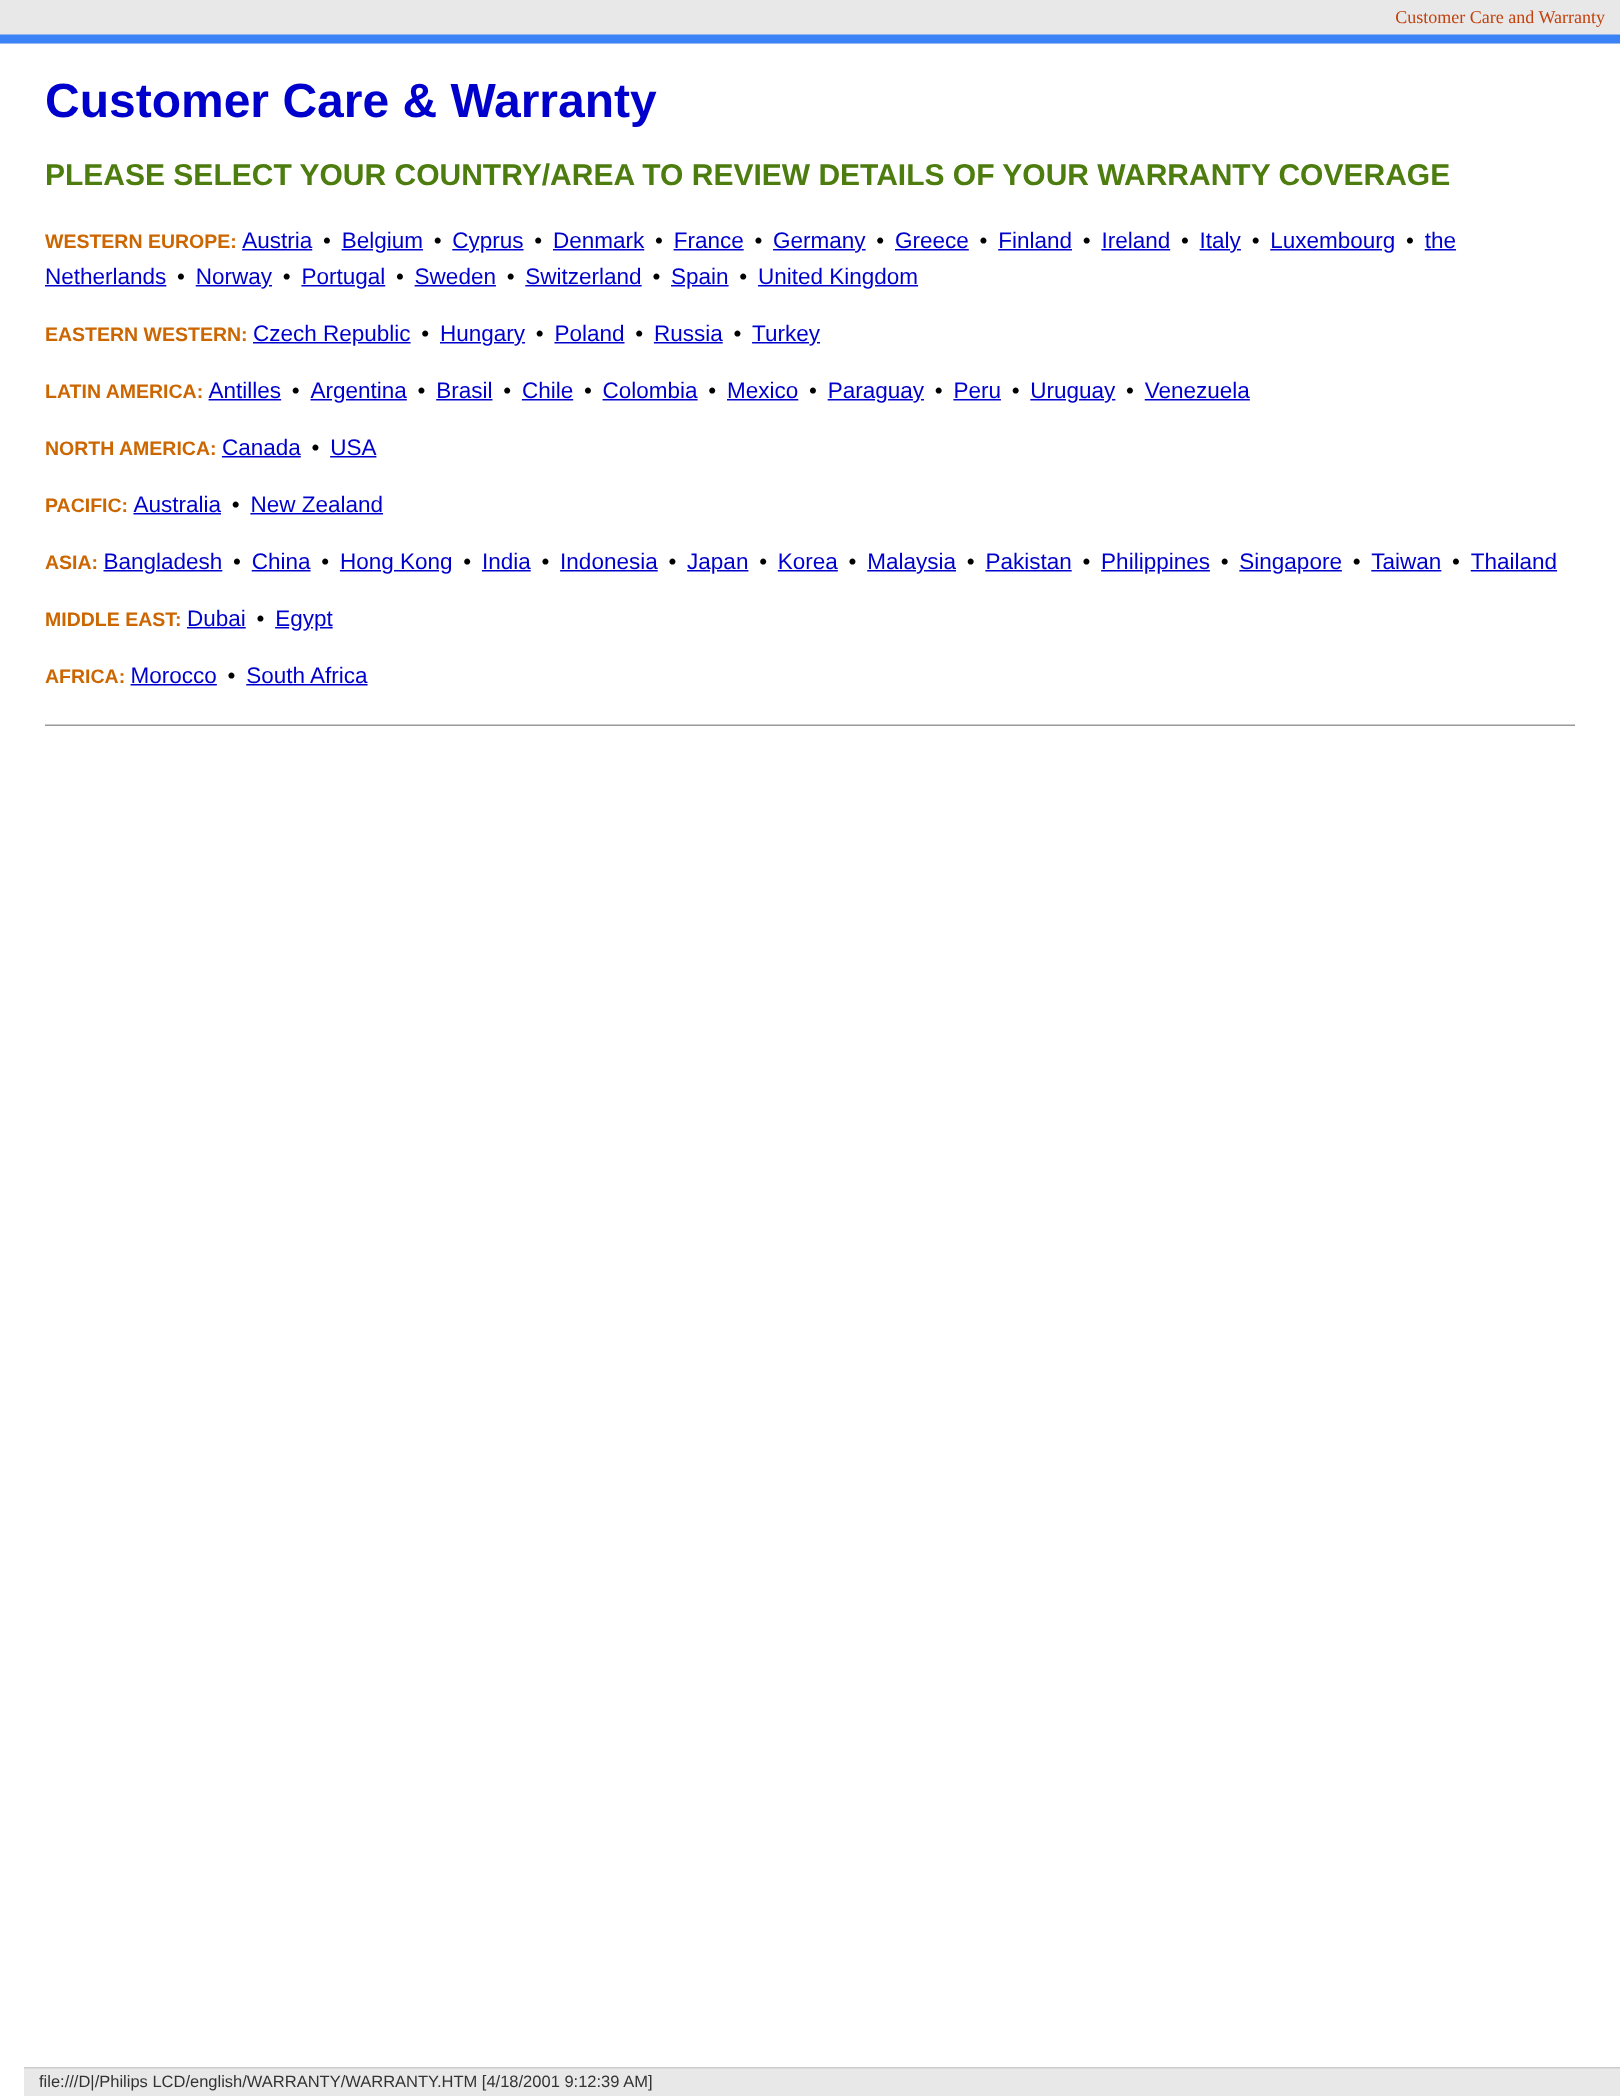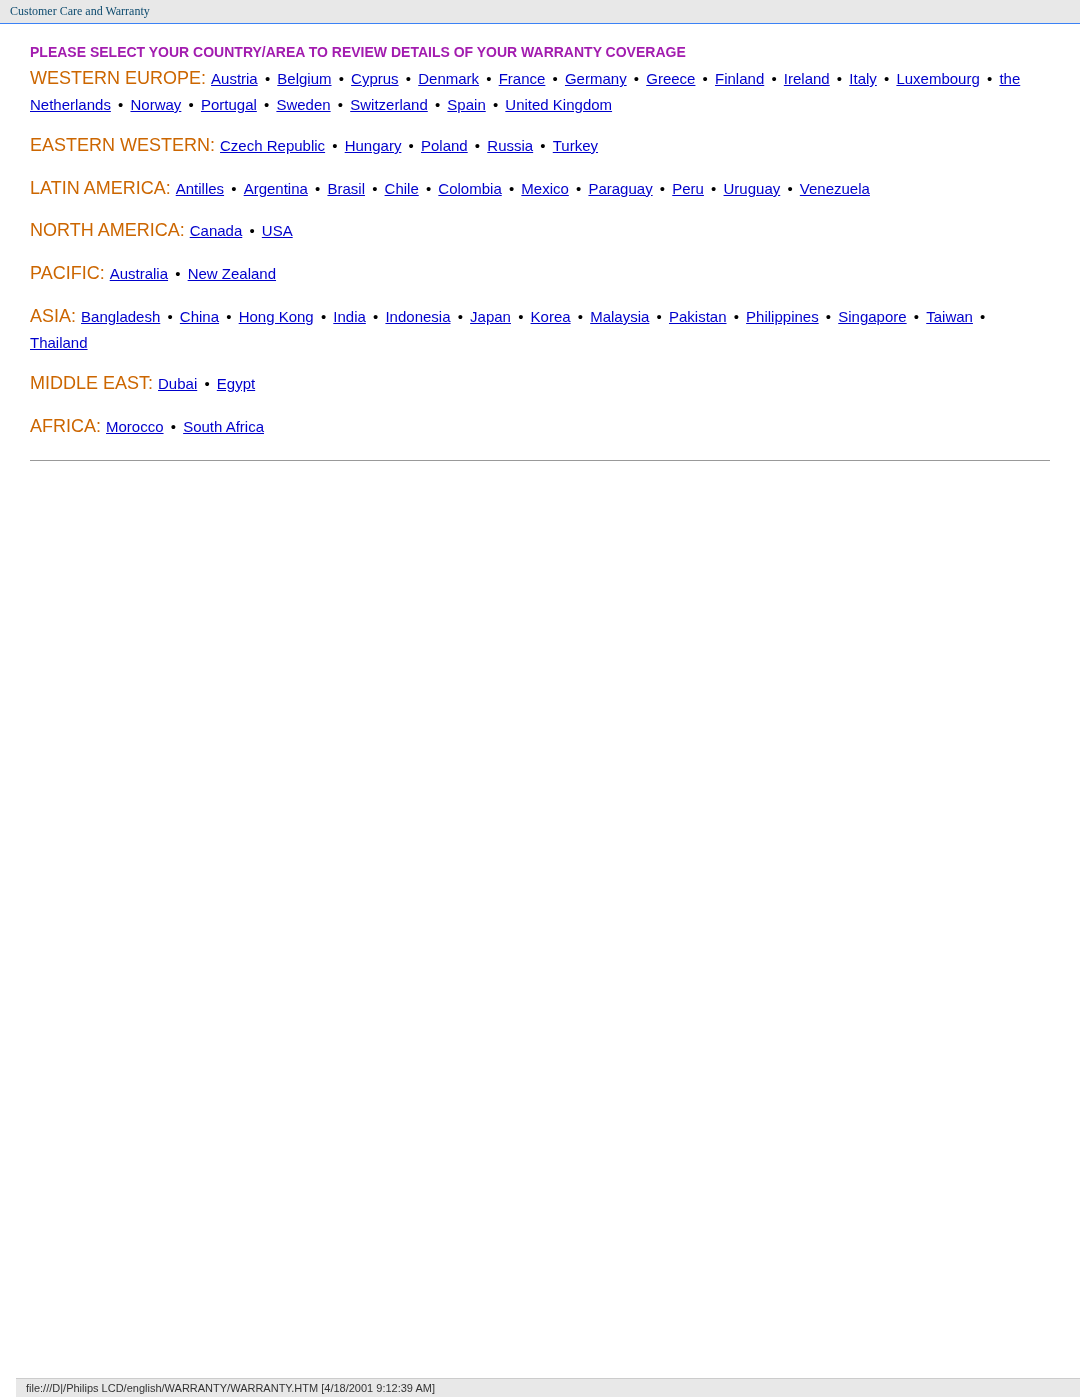--- a/index.html
+++ b/index.html
@@ -7,51 +7,52 @@
       font-family: Times New Roman, serif;
       font-size: 16px;
       background: #fff;
       color: #000;
       padding: 0;
     }
     #browser-bar {
       background: #e8e8e8;
       padding: 4px 10px;
       font-size: 12px;
-      color: #0c4a6e;
-      border-bottom: 1px solid #3b82f6;
+      color: #c2410c;
+      border-bottom: 6px solid #3b82f6;
+      text-align: right;
     }
     #content {
       padding: 20px 30px 40px 30px;
     }
     h1 {
       color: #0000cc;
       font-size: 32px;
       font-weight: bold;
       margin-bottom: 20px;
       font-family: Arial, sans-serif;
     }
     .subtitle {
-      font-size: 14px;
+      font-size: 20px;
       font-weight: bold;
       text-transform: uppercase;
-      margin-bottom: 4px;
-      color: #a21caf;
+      margin-bottom: 20px;
+      color: #4d7c0f;
       font-family: Arial, sans-serif;
     }
     .region-block {
       margin-bottom: 14px;
       font-size: 15px;
       line-height: 1.6;
       font-family: Arial, sans-serif;
     }
     .region-label {
       color: #cc6600;
-      font-weight: normal;
-      font-size: 18px;
+      font-weight: bold;
+      font-size: 13px;
     }
     .region-block a {
       color: #0000cc;
       text-decoration: underline;
       text-align: right;
     }
     .bullet {
       color: #000;
       margin: 0 3px;
     }
@@ -74,20 +75,21 @@
     }
   </style>
 </head>
 <body>
 
 <div id="browser-bar">
   <span>Customer Care and Warranty</span>
 </div>
 
 <div id="content">
+  <h1>Customer Care &amp; Warranty</h1>
   <p class="subtitle">PLEASE SELECT YOUR COUNTRY/AREA TO REVIEW DETAILS OF YOUR WARRANTY COVERAGE</p>
 
   <div id="regions-container">
       <div class="region-block"><span class="region-label">WESTERN EUROPE: </span><a href="#">Austria</a><span class="bullet"> • </span><a href="#">Belgium</a><span class="bullet"> • </span><a href="#">Cyprus</a><span class="bullet"> • </span><a href="#">Denmark</a><span class="bullet"> • </span><a href="#">France</a><span class="bullet"> • </span><a href="#">Germany</a><span class="bullet"> • </span><a href="#">Greece</a><span class="bullet"> • </span><a href="#">Finland</a><span class="bullet"> • </span><a href="#">Ireland</a><span class="bullet"> • </span><a href="#">Italy</a><span class="bullet"> • </span><a href="#">Luxembourg</a><span class="bullet"> • </span><a href="#">the Netherlands</a><span class="bullet"> • </span><a href="#">Norway</a><span class="bullet"> • </span><a href="#">Portugal</a><span class="bullet"> • </span><a href="#">Sweden</a><span class="bullet"> • </span><a href="#">Switzerland</a><span class="bullet"> • </span><a href="#">Spain</a><span class="bullet"> • </span><a href="#">United Kingdom</a></div>
       <div class="region-block"><span class="region-label">EASTERN WESTERN: </span><a href="#">Czech Republic</a><span class="bullet"> • </span><a href="#">Hungary</a><span class="bullet"> • </span><a href="#">Poland</a><span class="bullet"> • </span><a href="#">Russia</a><span class="bullet"> • </span><a href="#">Turkey</a></div>
       <div class="region-block"><span class="region-label">LATIN AMERICA: </span><a href="#">Antilles</a><span class="bullet"> • </span><a href="#">Argentina</a><span class="bullet"> • </span><a href="#">Brasil</a><span class="bullet"> • </span><a href="#">Chile</a><span class="bullet"> • </span><a href="#">Colombia</a><span class="bullet"> • </span><a href="#">Mexico</a><span class="bullet"> • </span><a href="#">Paraguay</a><span class="bullet"> • </span><a href="#">Peru</a><span class="bullet"> • </span><a href="#">Uruguay</a><span class="bullet"> • </span><a href="#">Venezuela</a></div>
       <div class="region-block"><span class="region-label">NORTH AMERICA: </span><a href="#">Canada</a><span class="bullet"> • </span><a href="#">USA</a></div>
       <div class="region-block"><span class="region-label">PACIFIC: </span><a href="#">Australia</a><span class="bullet"> • </span><a href="#">New Zealand</a></div>
       <div class="region-block"><span class="region-label">ASIA: </span><a href="#">Bangladesh</a><span class="bullet"> • </span><a href="#">China</a><span class="bullet"> • </span><a href="#">Hong Kong</a><span class="bullet"> • </span><a href="#">India</a><span class="bullet"> • </span><a href="#">Indonesia</a><span class="bullet"> • </span><a href="#">Japan</a><span class="bullet"> • </span><a href="#">Korea</a><span class="bullet"> • </span><a href="#">Malaysia</a><span class="bullet"> • </span><a href="#">Pakistan</a><span class="bullet"> • </span><a href="#">Philippines</a><span class="bullet"> • </span><a href="#">Singapore</a><span class="bullet"> • </span><a href="#">Taiwan</a><span class="bullet"> • </span><a href="#">Thailand</a></div>
       <div class="region-block"><span class="region-label">MIDDLE EAST: </span><a href="#">Dubai</a><span class="bullet"> • </span><a href="#">Egypt</a></div>

